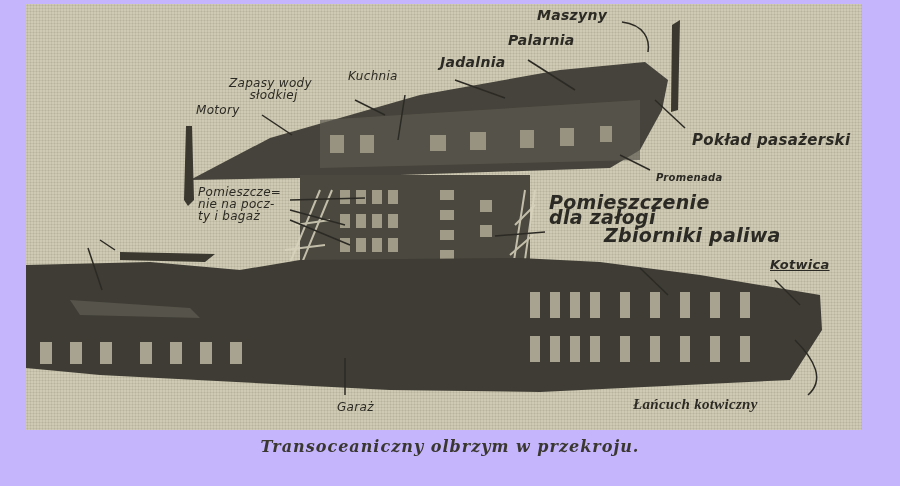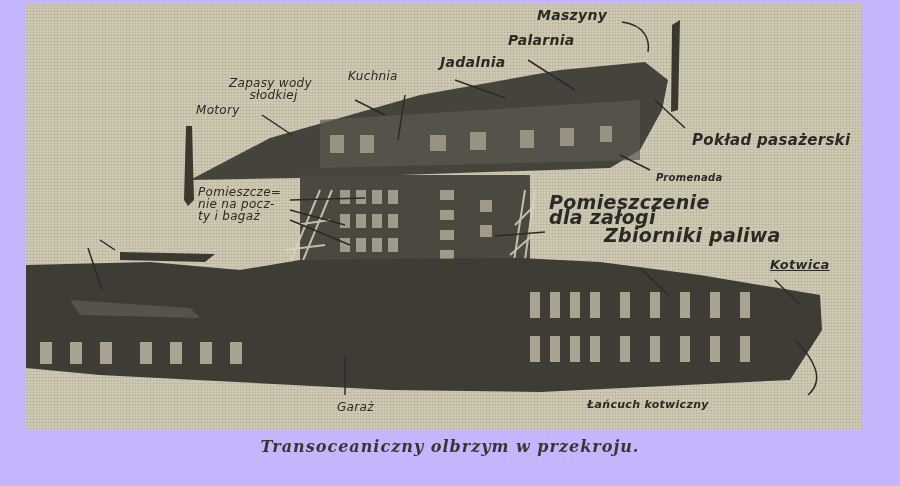--- a/index.html
+++ b/index.html
@@ -125,16 +125,16 @@
   <div class="lbl" style="left:692px;top:133px;font-size:15px;">Pokład pasażerski</div>
   <div class="lbl" style="left:656px;top:170px;font-size:10px;">Promenada</div>
   <div class="lbl sm" style="left:198px;top:186px;">Pomieszcze=
 nie na pocz-
 ty i bagaż</div>
   <div class="lbl" style="left:534px;top:195px;font-size:19px;padding-left:15px;">Pomieszczenie
 dla załogi</div>
   <div class="lbl" style="left:604px;top:228px;font-size:19px;">Zbiorniki paliwa</div>
   <div class="lbl" style="left:770px;top:257px;font-size:13px;text-decoration:underline;">Kotwica</div>
   <div class="lbl sm" style="left:337px;top:401px;">Garaż</div>
-  <div class="lbl" style="left:587px;top:397px;font-size:11px;">Łańcuch kotwiczny</div>
+  <div class="lbl" style="left:633px;top:397px;font-size:15px;font-family:Liberation Serif, serif;">Łańcuch kotwiczny</div>
 
   <div class="caption">Transoceaniczny olbrzym w przekroju.</div>
 </div>
 
 </body></html>

